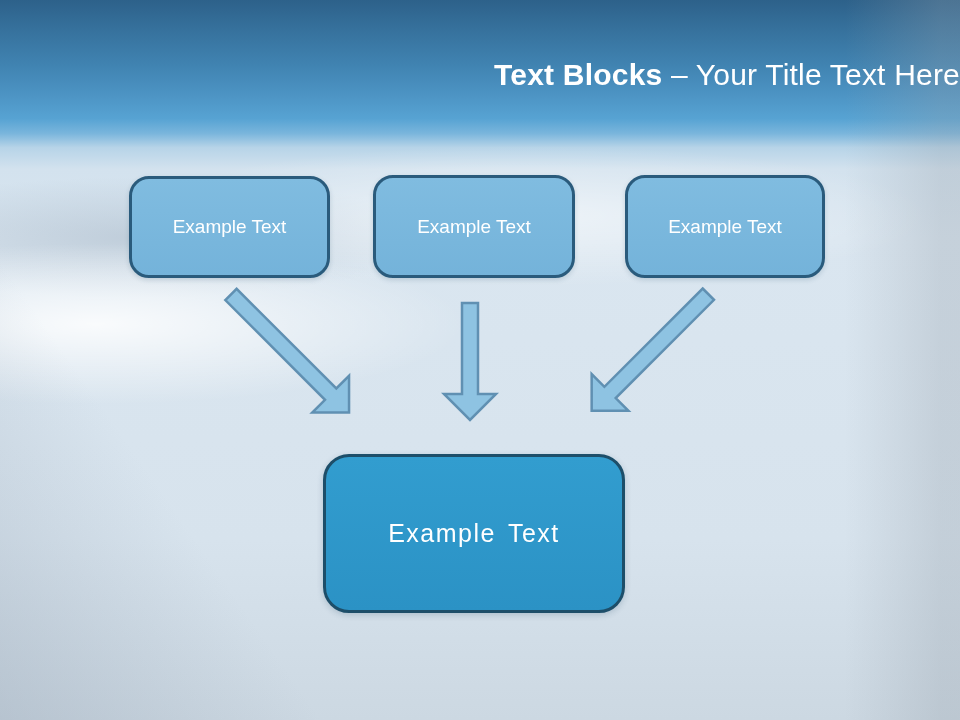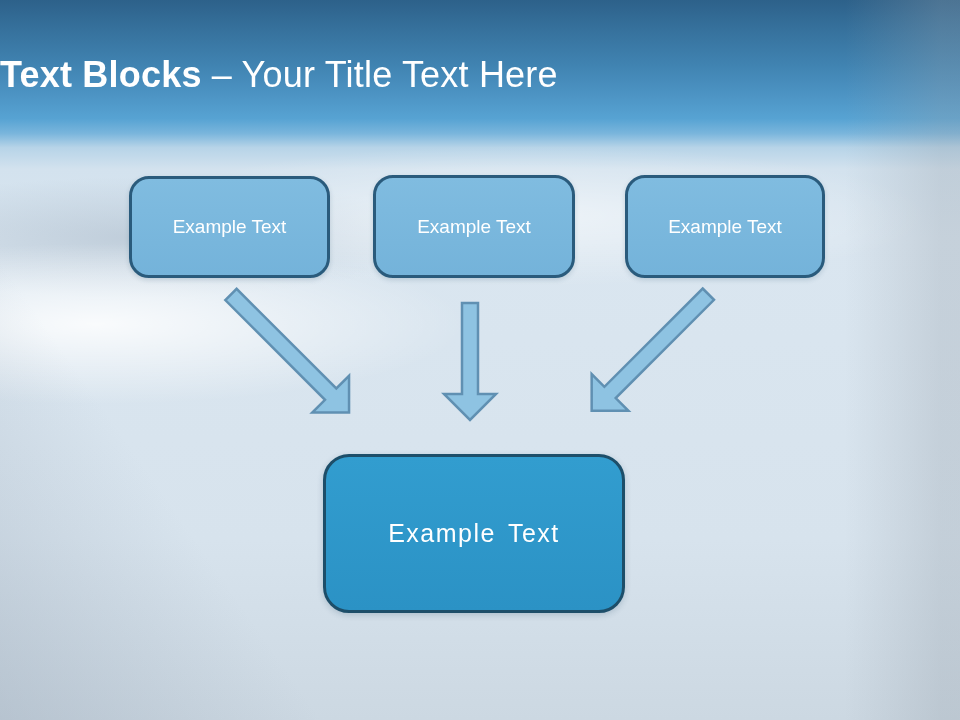--- a/index.html
+++ b/index.html
@@ -24,22 +24,22 @@
   
   .ripple{position:absolute;inset:0;pointer-events:none;}
   .ripple-light1{background:radial-gradient(ellipse 55% 16% at 10% 45%, rgba(255,255,255,.85) 0%, rgba(255,255,255,0) 70%);}
   .ripple-light2{background:radial-gradient(ellipse 60% 14% at 55% 30%, rgba(255,255,255,.55) 0%, rgba(255,255,255,0) 70%);}
   .ripple-dark1{background:radial-gradient(ellipse 45% 12% at 14% 33%, rgba(143,160,178,.35) 0%, rgba(143,160,178,0) 70%);}
   .ripple-dark2{background:linear-gradient(55deg, rgba(148,162,178,.38) 0%, rgba(148,162,178,0) 22%);}
   .ripple-dark3{background:linear-gradient(90deg, rgba(150,160,170,0) 88%, rgba(150,160,170,.30) 98%);}
 
   .title{
     position:absolute;left:0;top:56px;width:100%;
-    text-align:left;
-    font-size:36px;line-height:38px;
+    text-align:right;
+    font-size:30px;line-height:38px;
     color:#ffffff;
     letter-spacing:.2px;
   }
   .title .bold{font-weight:bold;}
 
   .tbox{
     position:absolute;
     box-sizing:border-box;
     border:3px solid #2a5b7c;
     border-radius:20px;

